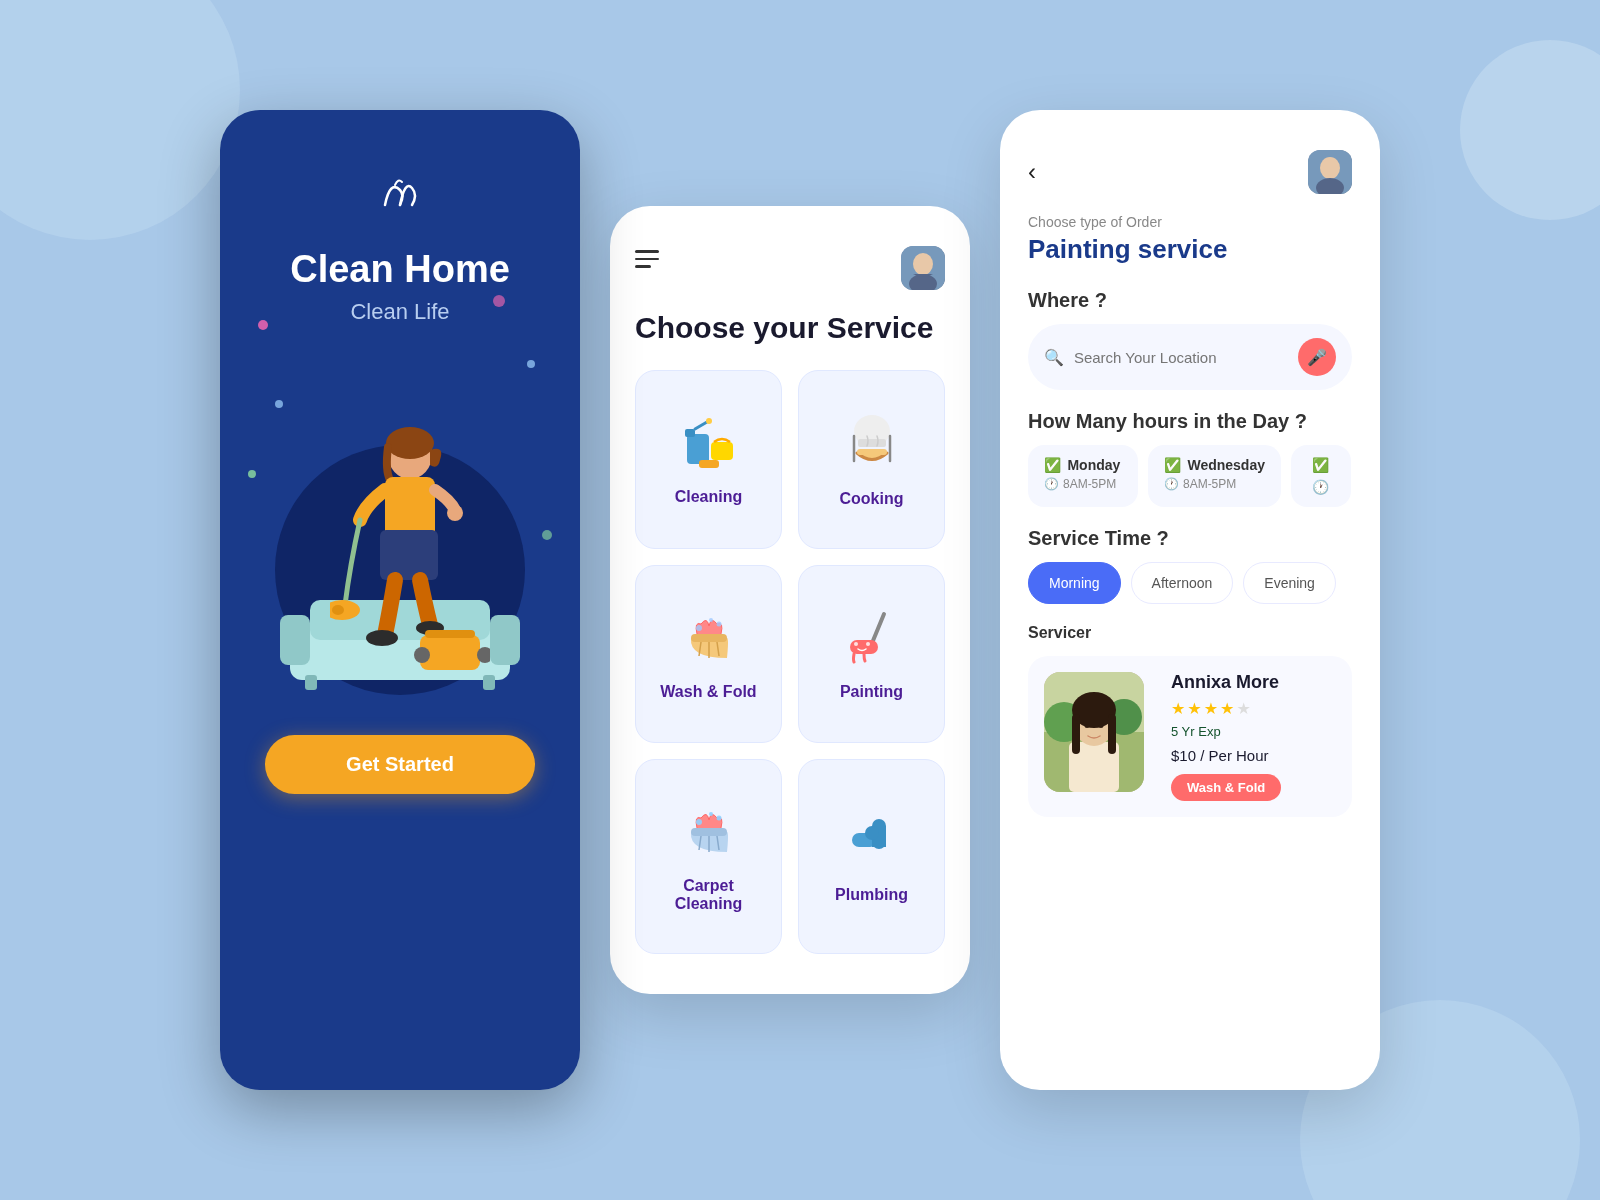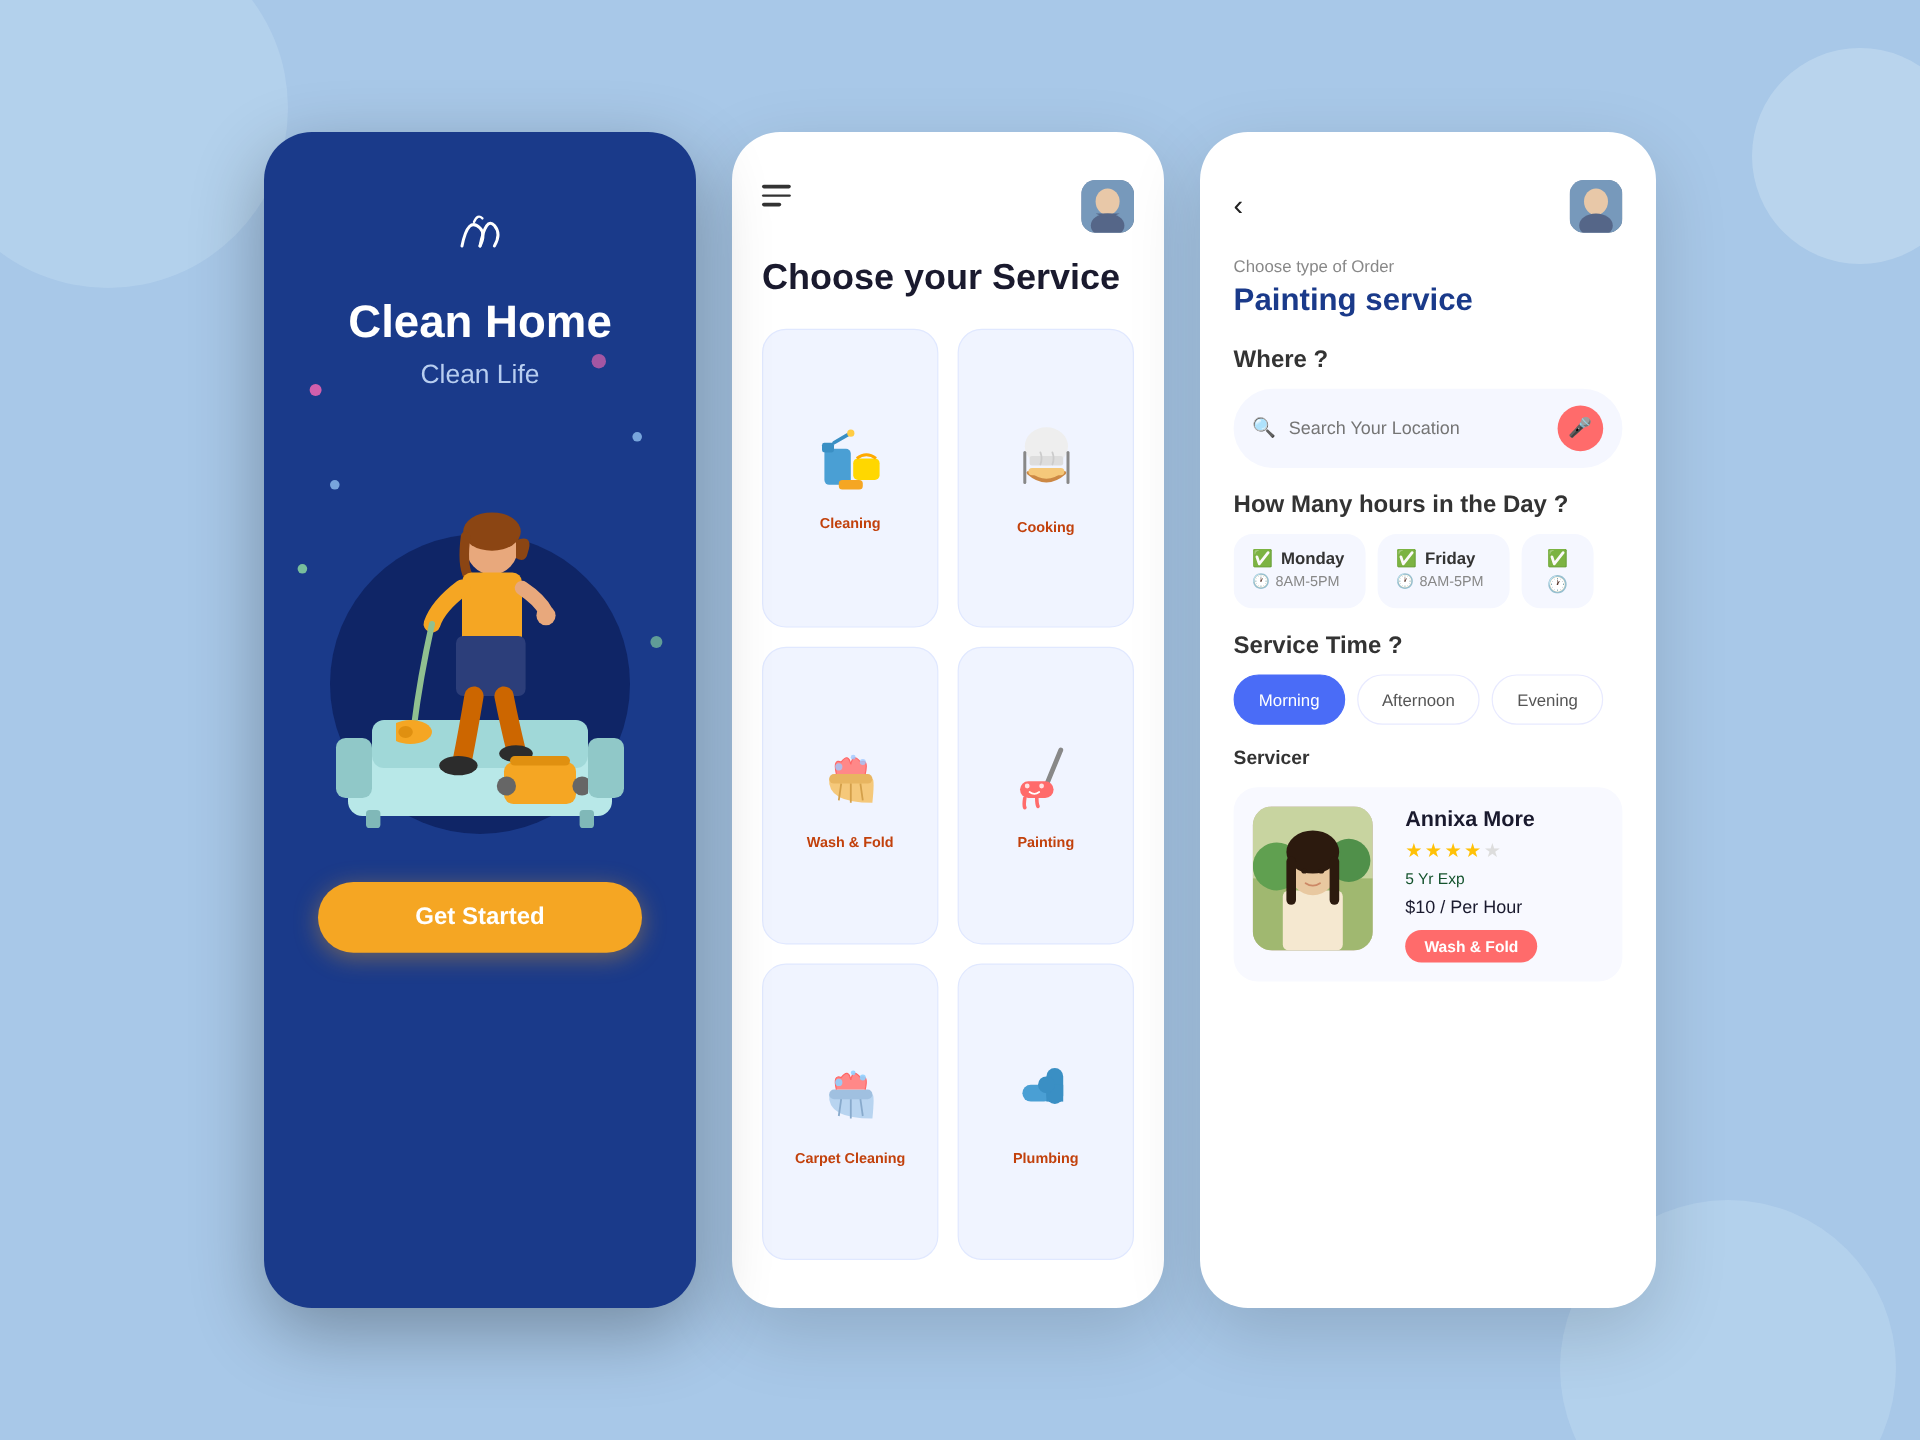--- a/index.html
+++ b/index.html
@@ -111,21 +111,21 @@
     .s1-dot1 { top: 200px; left: 40px; width: 10px; height: 10px; background: #ff69b4; opacity: 0.8; }
     .s1-dot2 { top: 280px; left: 60px; width: 8px; height: 8px; background: #a0c0f0; opacity: 0.8; }
     .s1-dot3 { top: 240px; right: 50px; width: 8px; height: 8px; background: #a0c0f0; opacity: 0.8; }
     .s1-dot4 { top: 180px; right: 80px; width: 12px; height: 12px; background: #ff69b4; opacity: 0.6; }
     .s1-dot5 { top: 350px; left: 30px; width: 8px; height: 8px; background: #90e0a0; opacity: 0.8; }
     .s1-dot6 { top: 400px; right: 30px; width: 10px; height: 10px; background: #90e0a0; opacity: 0.6; }
 
     
     .screen2 {
       width: 360px;
-      height: 980px;
+      height: 788px;
       background: white;
       border-radius: 40px;
       display: flex;
       flex-direction: column;
       padding: 40px 25px;
       box-shadow: 0 20px 60px rgba(0,0,0,0.15);
       overflow: hidden;
     }
 
     .s2-header {
@@ -199,22 +199,22 @@
       cursor: pointer;
       border: 1.5px solid #e0e8ff;
     }
 
     .service-icon {
       font-size: 44px;
       line-height: 1;
     }
 
     .service-label {
-      color: #c2410c;
-      font-size: 12px;
+      color: #4c1d95;
+      font-size: 16px;
       font-weight: 600;
       text-align: center;
     }
 
     
     .screen3 {
       width: 380px;
       height: 980px;
       background: white;
       border-radius: 40px;
@@ -707,21 +707,21 @@
         </div>
         <div class="day-time">
           <span class="clock-icon">🕐</span>
           <span>8AM-5PM</span>
         </div>
       </div>
 
       <div class="day-card">
         <div class="day-card-header">
           <span class="check-icon">✅</span>
-          <span class="day-name">Friday</span>
+          <span class="day-name">Wednesday</span>
         </div>
         <div class="day-time">
           <span class="clock-icon">🕐</span>
           <span>8AM-5PM</span>
         </div>
       </div>
 
       <div class="day-card-partial">
         <span style="color:#4a6cf7;font-size:14px;">✅</span>
         <span style="color:#ff6b6b;font-size:14px;">🕐</span>

